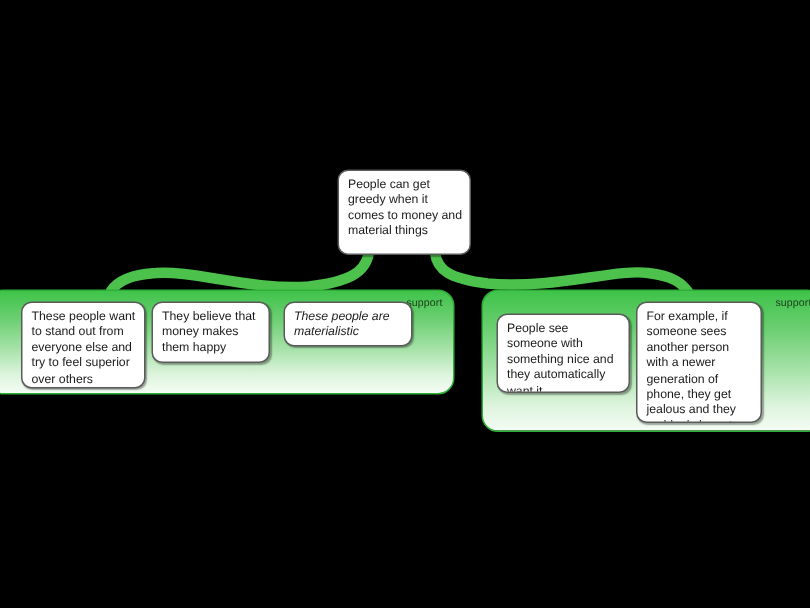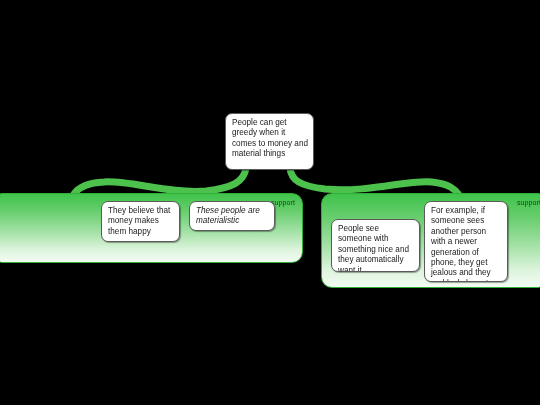--- a/index.html
+++ b/index.html
@@ -50,21 +50,21 @@
     padding:4px 5px 4px 6px;
     overflow:hidden;
   }
   #root-node{
     left:225px;top:113px;width:89px;height:57px;z-index:3;
   }
   .child{z-index:4;}
   #node-l1{left:14px;top:201px;width:83px;height:58px;}
   #node-l2{left:101px;top:201px;width:79px;height:41px;}
   #node-l3{left:189px;top:201px;width:86px;height:30px;font-style:italic;}
-  #node-r1{left:331px;top:219px;width:89px;height:53px;}
+  #node-r1{left:331px;top:209px;width:89px;height:53px;}
   #node-r2{left:424px;top:201px;width:84px;height:81px;}
 </style>
 </head>
 <body>
 
 <div id="canvas">
 
   <svg class="connector-layer" viewBox="0 0 540 405">
 
     <path fill="none" stroke="#4cc24c" stroke-width="7" stroke-linecap="round" d="M 246 168 C 244 182 232 188 206 191 C 170 194 128 180 104 182 C 86 183 78 188 74 194"></path>
@@ -72,20 +72,23 @@
     <path fill="none" stroke="#4cc24c" stroke-width="7" stroke-linecap="round" d="M 290 168 C 291 180 300 186 325 189 C 370 193 410 179 432 182 C 449 184 455 189 459 195"></path>
   </svg>
 
   <div id="root-node" class="node">
     <span>People can get greedy when it comes to money and material things</span>
   </div>
 
   <div id="group-left" class="group-panel">
     <span class="group-label">support</span>
   </div>
+  <div id="node-l1" class="node child">
+    <span>These people want to stand out from everyone else and try to feel superior over others</span>
+  </div>
   <div id="node-l2" class="node child">
     <span>They believe that money makes them happy</span>
   </div>
   <div id="node-l3" class="node child">
     <span>These people are materialistic</span>
   </div>
 
   <div id="group-right" class="group-panel">
     <span class="group-label">support</span>
   </div>

